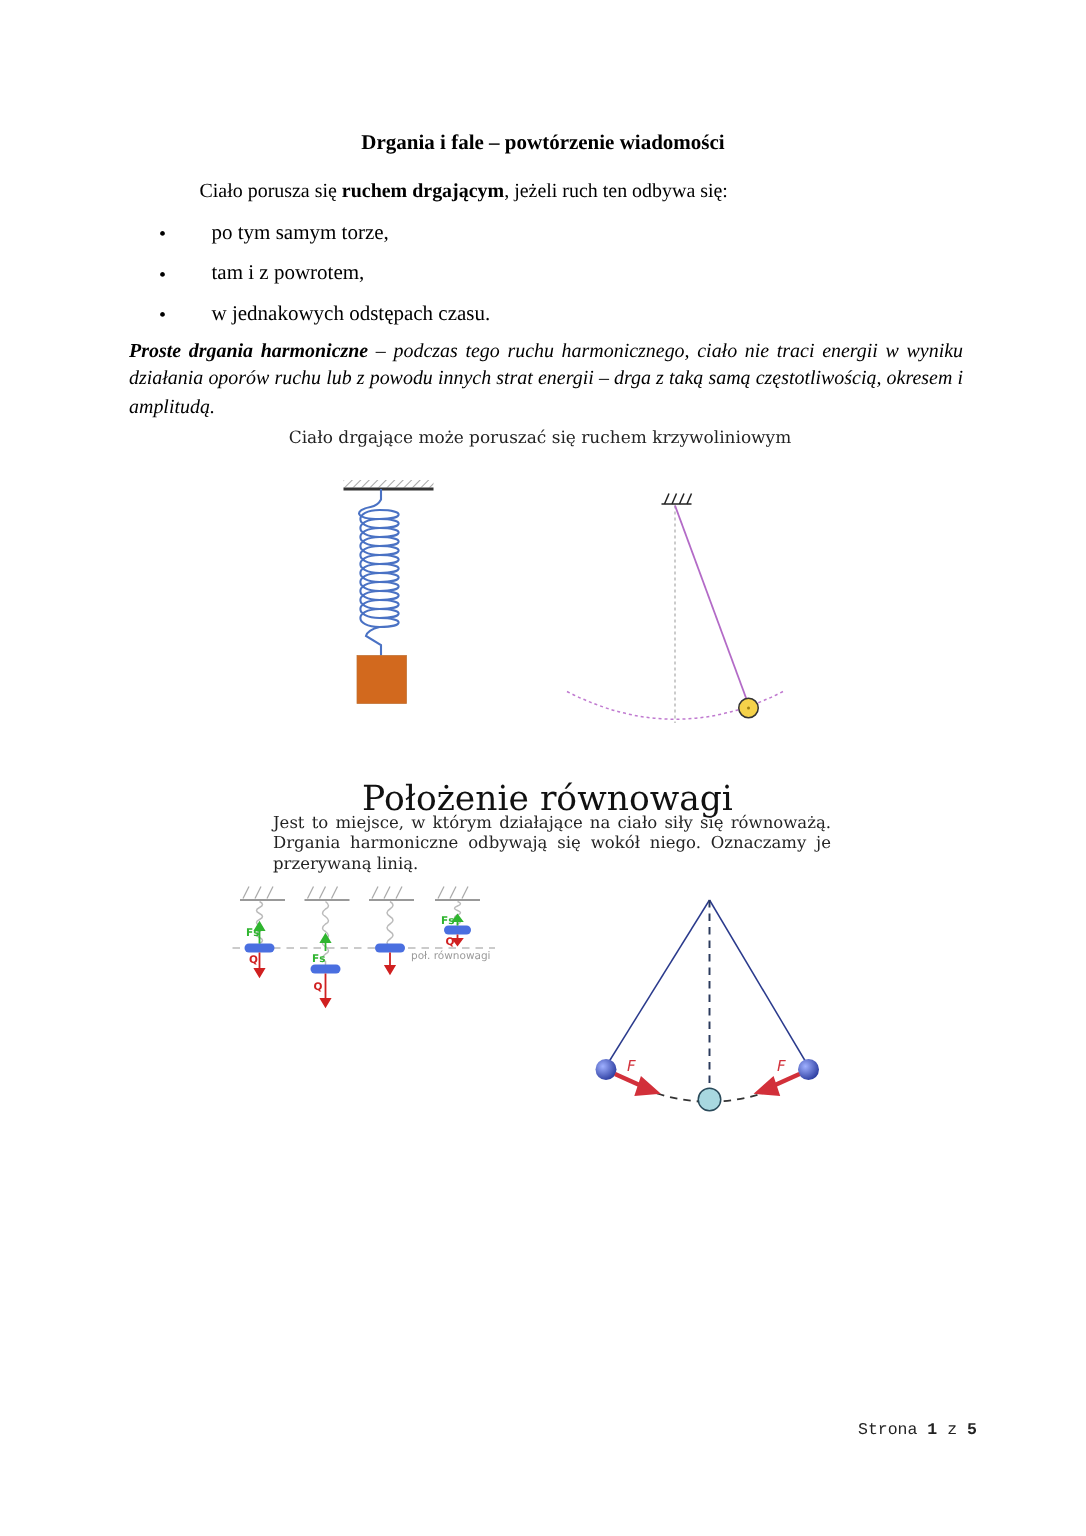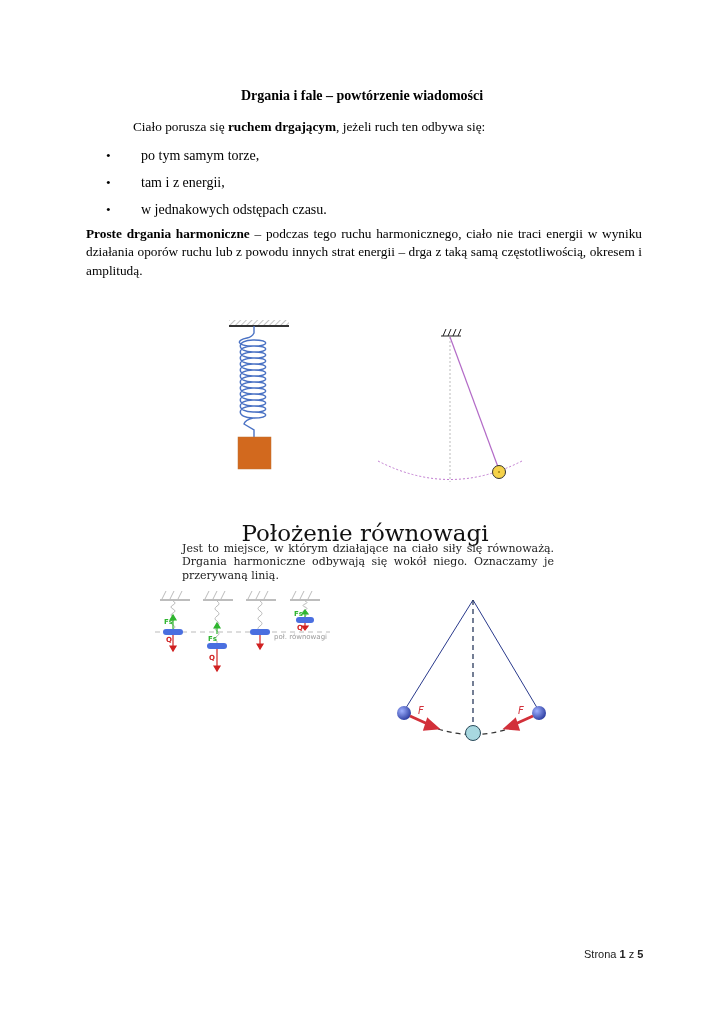--- a/index.html
+++ b/index.html
@@ -6,43 +6,44 @@
   body { width: 724px; height: 1024px; position: relative; overflow: hidden; font-family: "Liberation Serif", serif; color: #000; }
   .abs { position: absolute; }
   .title { left: 0; width: 724px; top: 88px; text-align: center; font-weight: bold; font-size: 14px; }
   .para { left: 86px; font-size: 13.3px; line-height: 18px; margin-left: 47px; }
   .bullet { left: 106px; font-size: 13.3px; }
   .bullet-text { left: 129px; font-size: 14px; margin-left: 12px; }
   .p-justify { left: 86px; width: 556px; font-size: 13.3px; line-height: 18.3px; text-align: justify; }
   .caption1 { left: 160px; width: 400px; text-align: center; font-family: "DejaVu Serif", serif; font-size: 11.3px; line-height: 14px; color: #222; }
   .heading2 { left: 160px; width: 410px; text-align: center; font-family: "DejaVu Serif", serif; font-size: 23px; top: 520px; color: #111; }
   .caption2 { left: 182px; width: 372px; font-family: "DejaVu Serif", serif; font-size: 11px; line-height: 13.3px; text-align: justify; color: #222; }
-  .footer { left: 584px; top: 948px; font-family: Liberation Sans, sans-serif; font-size: 11px; color: #222; }
+  .footer { left: 572px; top: 948px; font-family: Liberation Mono, monospace; font-size: 11px; color: #222; }
   .footer b { font-weight: bold; }
   svg { position: absolute; overflow: visible; }
 </style>
 </head>
 <body>
 
 <div class="abs title">Drgania i fale – powtórzenie wiadomości</div>
 
 <div class="abs para" style="top:118px;"><span>Ciało porusza się </span><b>ruchem drgającym</b><span>, jeżeli ruch ten odbywa się:</span></div>
 
 <div>
   <div class="abs bullet" style="top:148px;">•</div>
   <div class="abs bullet-text" style="top:148px;">po tym samym torze,</div>
   <div class="abs bullet" style="top:175px;">•</div>
-  <div class="abs bullet-text" style="top:175px;">tam i z energii,</div>
+  <div class="abs bullet-text" style="top:175px;">tam i z powrotem,</div>
   <div class="abs bullet" style="top:202px;">•</div>
   <div class="abs bullet-text" style="top:202px;text-align:center;">w jednakowych odstępach czasu.</div>
 </div>
 
-<div class="abs p-justify" style="top:225px;"><b>Proste drgania harmoniczne</b><span> – podczas tego ruchu harmonicznego, ciało nie traci energii w wyniku działania oporów ruchu lub z powodu innych strat energii – drga z taką samą częstotliwością, okresem i amplitudą.</span></div>
+<div class="abs p-justify" style="top:225px;font-style:italic;"><b>Proste drgania harmoniczne</b><span> – podczas tego ruchu harmonicznego, ciało nie traci energii w wyniku działania oporów ruchu lub z powodu innych strat energii – drga z taką samą częstotliwością, okresem i amplitudą.</span></div>
 
 <div class="abs caption1" style="top:285px;">
+  <div>Ciało drgające może poruszać się ruchem krzywoliniowym</div>
 </div>
 
 <svg style="left:0;top:0;" width="724" height="1024" viewBox="0 0 724 1024">
   <defs>
     <pattern id="hatch" width="4" height="4" patternUnits="userSpaceOnUse" patternTransform="rotate(45)">
       <line x1="0" y1="0" x2="0" y2="4" stroke="#888" stroke-width="1"></line>
     </pattern>
   </defs>
 
   <rect x="229" y="320" width="60" height="5" fill="url(#hatch)"></rect>

